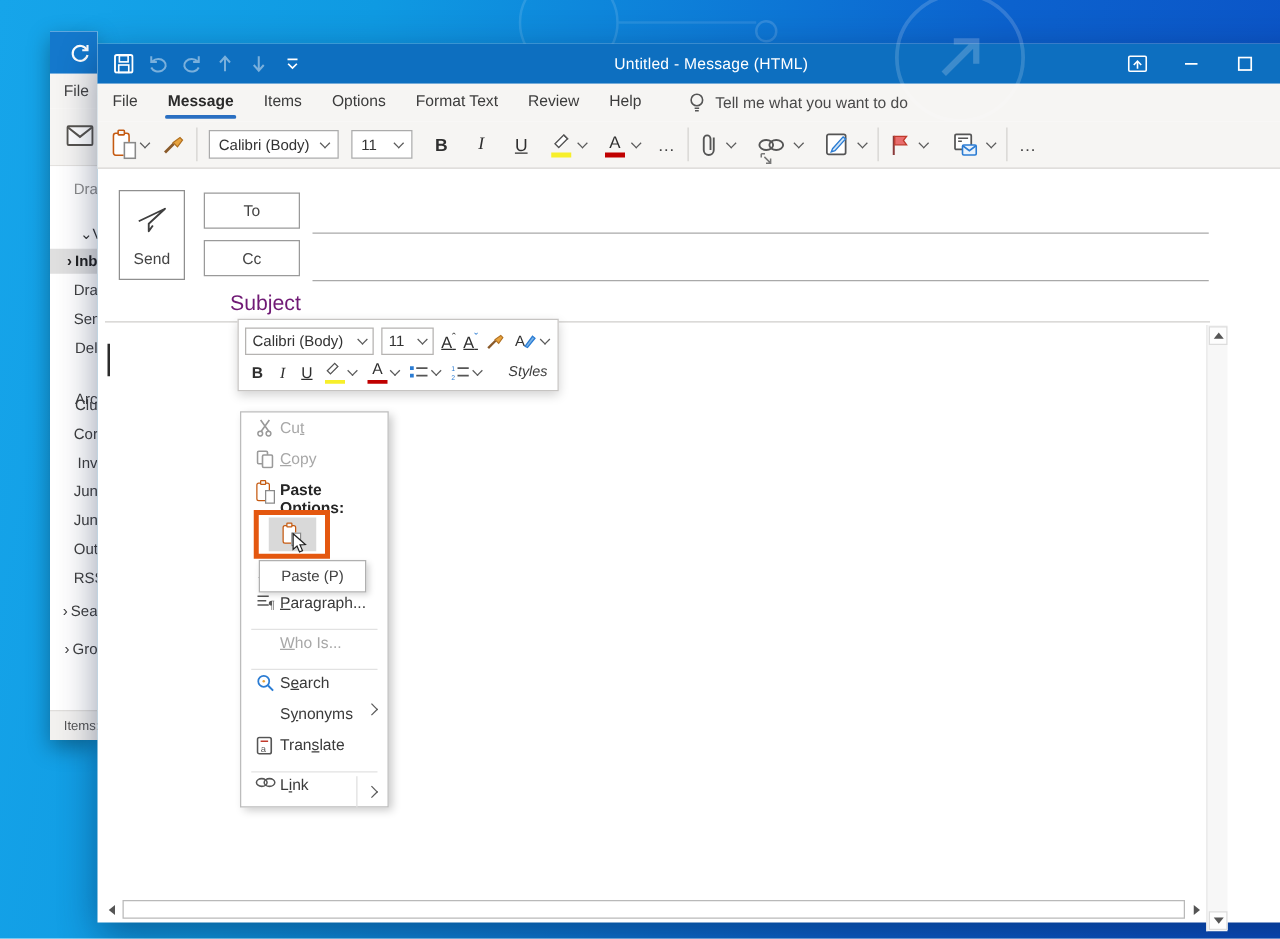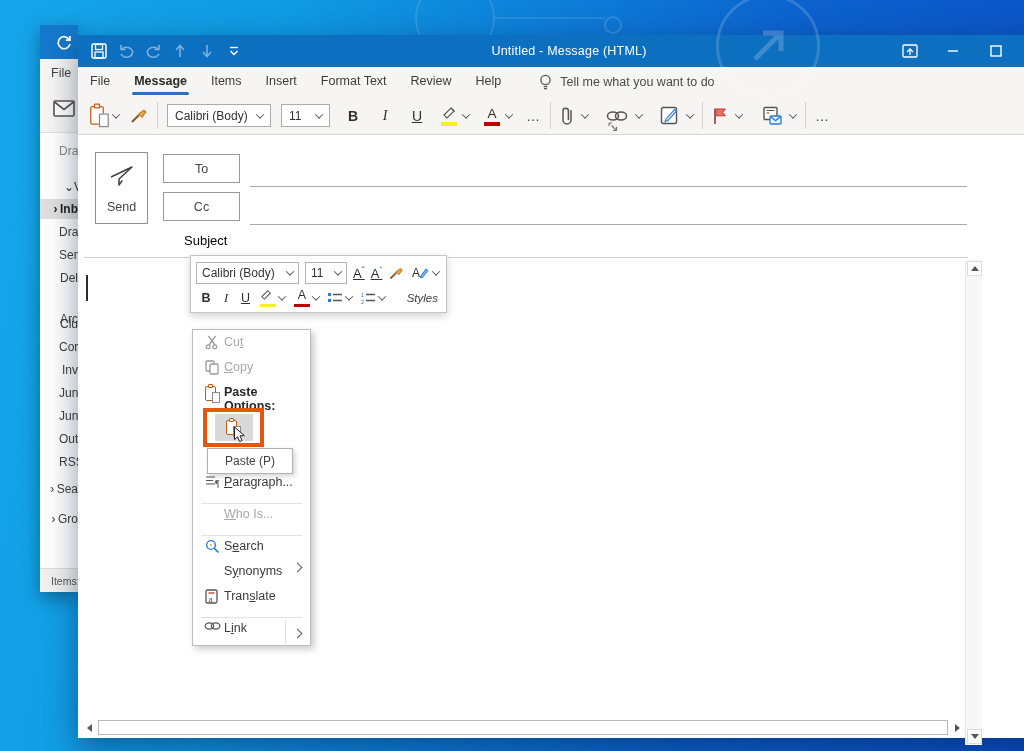--- a/index.html
+++ b/index.html
@@ -73,21 +73,21 @@
   .dlg-launch { position:absolute; left:530px; top:25px; }
   .ribbon-collapse { position:absolute; right:12px; top:86px; }
 
   
   .sendbox { position:absolute; left:17px; top:117px; width:53px; height:72px; border:1px solid #8f8f8f;
              display:flex; flex-direction:column; align-items:center; justify-content:space-between; padding:12px 0 9px; }
   .sendbox .lbl { font-size:12.5px; color:#444; }
   .fieldbtn { position:absolute; left:85px; width:77px; height:29px; border:1px solid #9a9a9a; background:#fff;
               display:flex; align-items:center; justify-content:center; font-size:12.5px; color:#444; }
   .fline { position:absolute; height:1px; background:#a9a9a9; }
-  .subject-lbl { position:absolute; left:106px; top:198px; font-size:13px; color:#000000; }
+  .subject-lbl { position:absolute; left:106px; top:198px; font-size:17px; color:#701a75; }
   .subject-line { position:absolute; left:6px; top:222px; width:884px; height:1px; background:#cfcecc; }
   .caret { position:absolute; left:8px; top:240px; width:2px; height:26px; background:#2b2b2b; }
 
   
   .minibar { position:absolute; left:112px; top:220px; width:257px; height:58px; background:#fff;
              border:1px solid #c6c4c2; box-shadow:0 3px 8px rgba(0,0,0,.18); z-index:4;
              display:flex; flex-wrap:wrap; padding:4px 4px 2px 5px; font-size:12px; color:#333; }
   .minibar .r1, .minibar .r2 { display:flex; align-items:center; width:100%; }
   .minibar .r1 { height:26px; gap:6px; }
   .minibar .r2 { height:22px; gap:9px; padding-left:4px; }
@@ -263,21 +263,21 @@
               <path d="M1 1 L11 11 M11 1 L1 11" stroke="#fff" stroke-width="1.4"></path>
             </svg>
         </div>
       </div>
     </div>
 
     <div class="tabrow">
       <div class="tab">File</div>
       <div class="tab sel">Message</div>
       <div class="tab">Items</div>
-      <div class="tab">Insert</div>
+      <div class="tab">Options</div>
       <div class="tab">Format Text</div>
       <div class="tab">Review</div>
       <div class="tab">Help</div>
       <div class="tellme">
         <span>
           <svg width="13" height="17" viewBox="0 0 13 17">
               <circle cx="6.5" cy="6" r="4.6" stroke="#555" stroke-width="1.3" fill="none"></circle>
               <path d="M4.7 12.6 h3.6 M5 14.6 h3" stroke="#555" stroke-width="1.2"></path>
             </svg>
         </span>

